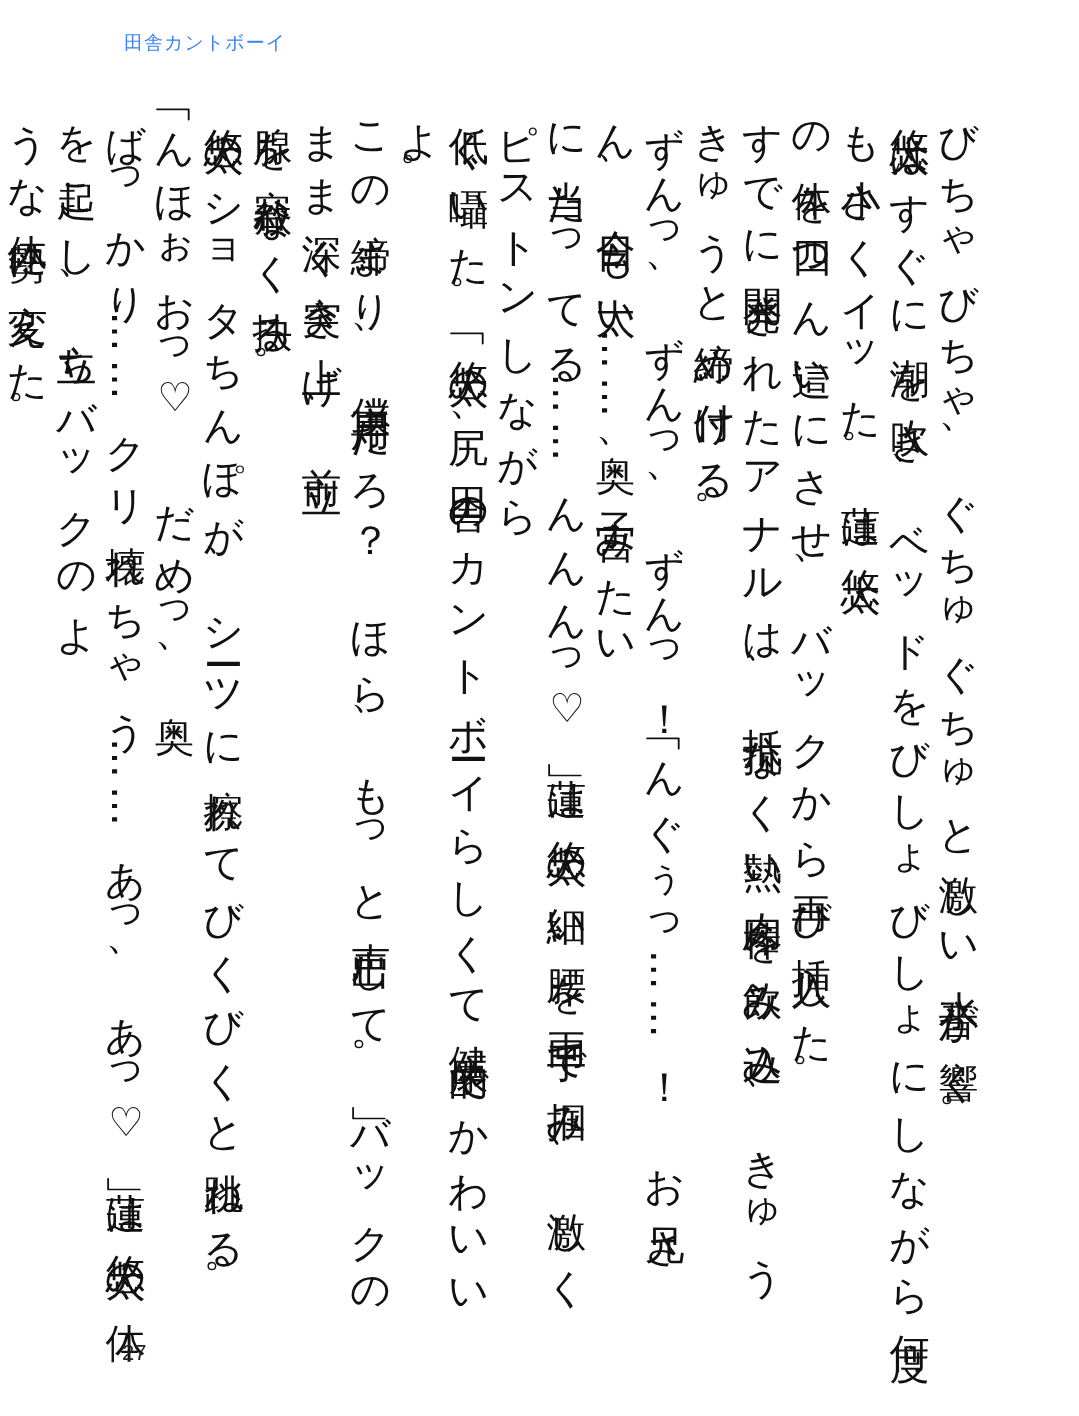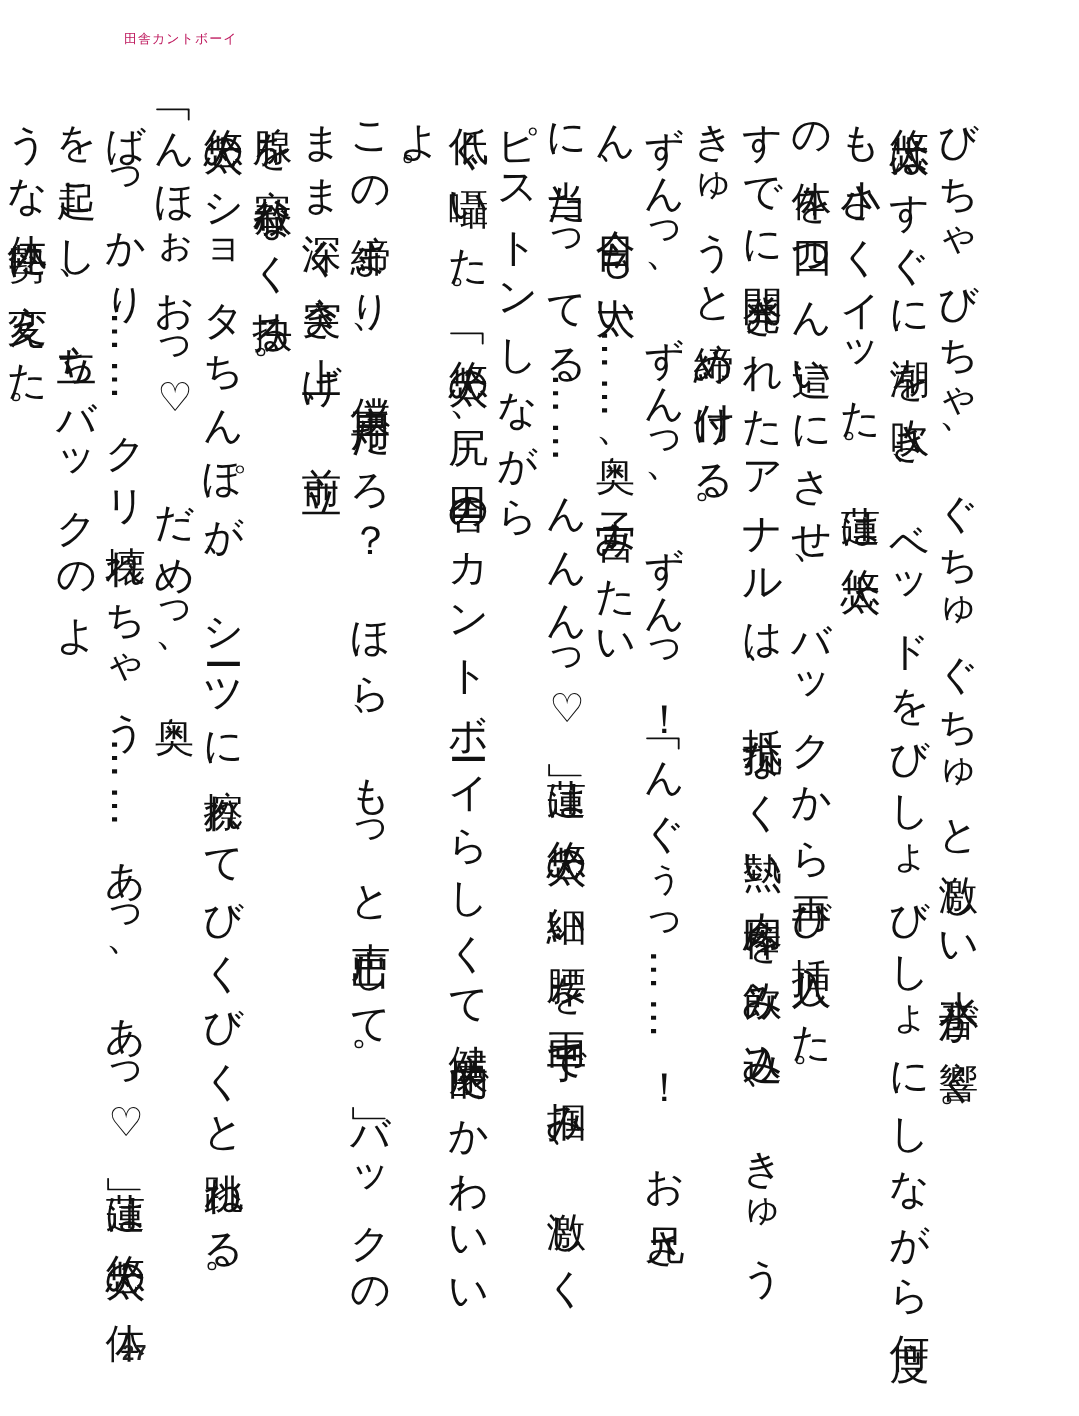--- a/index.html
+++ b/index.html
@@ -12,23 +12,23 @@
       height: 1416px;
       position: relative;
       overflow: hidden;
       color: #1a1a1a;
     }
     .running-header {
       position: absolute;
       left: 124px;
       top: 30px;
       font-family: "DejaVu Sans", "Liberation Sans", sans-serif;
-      font-size: 13px;
+      font-size: 19px;
       letter-spacing: 1px;
-      color: #be185d;
+      color: #3b82f6;
     }
     .body-text {
       position: absolute;
       top: 96px;
       right: 96px;
       height: 1230px;
       width: 880px;
       writing-mode: vertical-rl;
       -webkit-writing-mode: vertical-rl;
       text-orientation: mixed;
@@ -43,21 +43,20 @@
       padding: 0;
       text-indent: 0;
     }
     .folio {
       position: absolute;
       left: 122px;
       top: 1340px;
       font-family: "Liberation Sans", "DejaVu Sans", sans-serif;
       font-size: 22px;
       color: #222222;
-      font-weight: bold;
     }
   </style>
 </head>
 <body>
 
 <div class="running-header">田舎カントボーイ</div>
 
 <div class="body-text">
   <p>びちゃびちゃ、ぐちゅぐちゅと激しい水音が響く。</p>
   <p>悠太はすぐに潮を吹き、ベッドをびしょびしょにしながら何度も小さくイッた。蓮は悠太</p>

